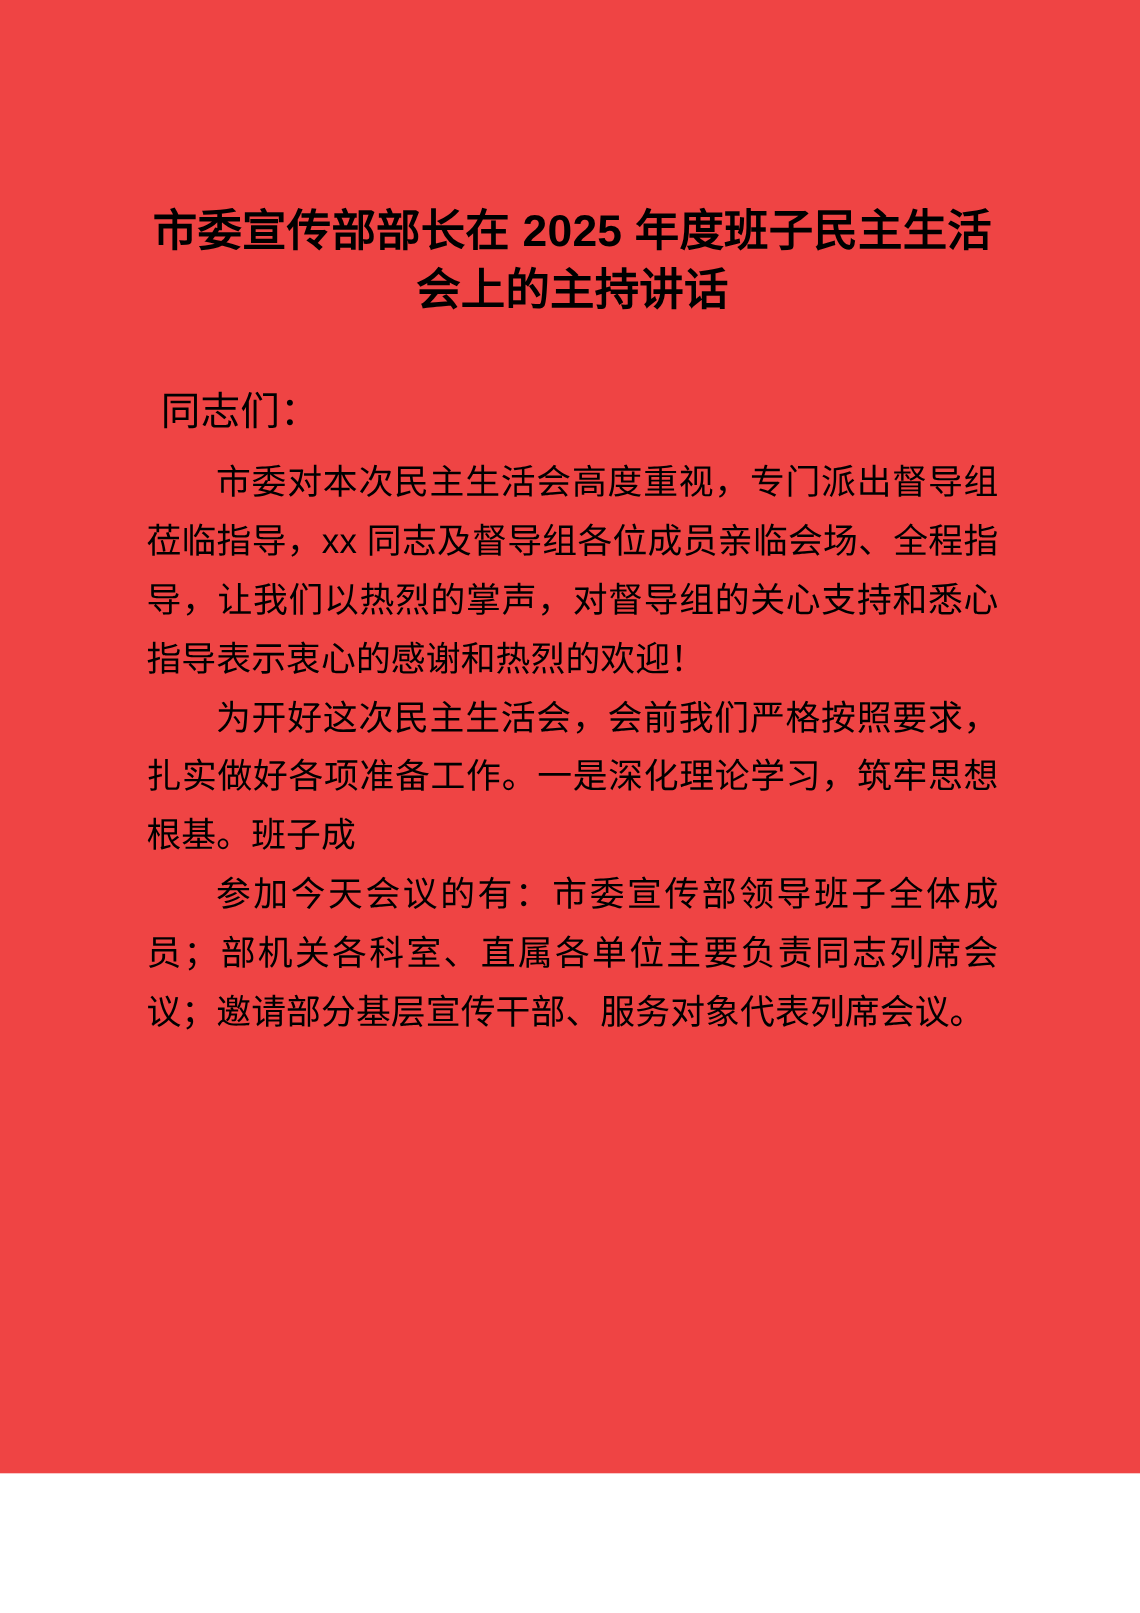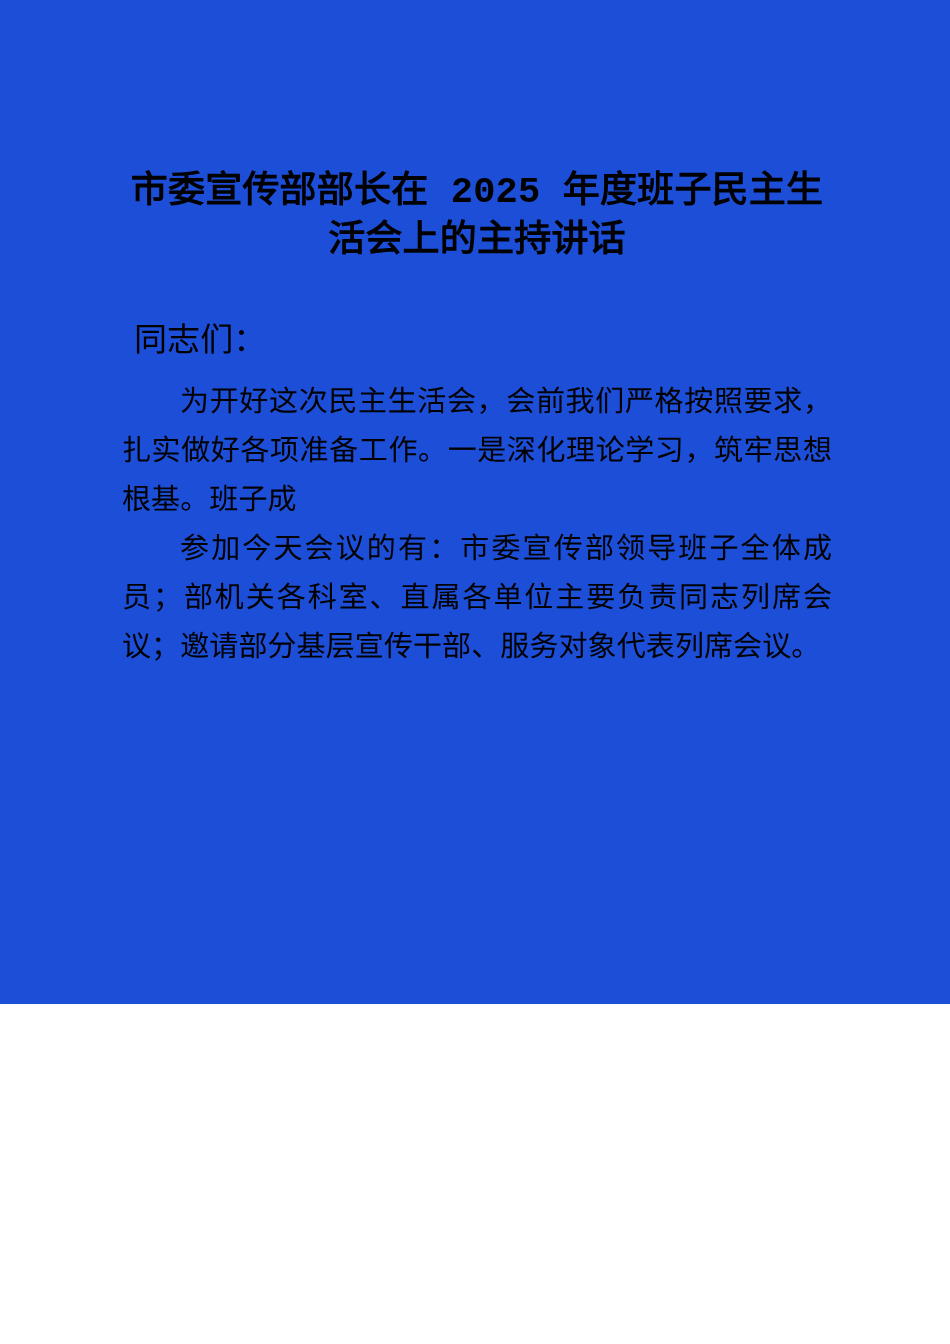--- a/index.html
+++ b/index.html
@@ -5,25 +5,25 @@
 <style>
   html, body {
     margin: 0;
     padding: 0;
     background: #ffffff;
   }
 
   .page {
     position: relative;
     width: 950px;
-    height: 1004px;
-    background: #1d4ed8;
+    height: 1228px;
+    background: #ef4444;
     overflow: hidden;
     box-sizing: border-box;
-    font-family: Liberation Mono, monospace;
+    font-family: Liberation Sans, sans-serif;
     color: #000000;
     -webkit-font-smoothing: antialiased;
   }
 
   .content {
     position: absolute;
     left: 122px;
     top: 0;
     width: 710px;
   }
@@ -68,19 +68,20 @@
 <body>
 
 <div class="page">
   <div class="content">
 
     <h1 class="doc-title">市委宣传部部长在 2025 年度班子民主生活会上的主持讲话</h1>
 
     <p class="salutation">同志们：</p>
 
 
+    <p class="para">市委对本次民主生活会高度重视，专门派出督导组莅临指导，xx 同志及督导组各位成员亲临会场、全程指导，让我们以热烈的掌声，对督导组的关心支持和悉心指导表示衷心的感谢和热烈的欢迎！</p>
 
     <p class="para">为开好这次民主生活会，会前我们严格按照要求，扎实做好各项准备工作。一是深化理论学习，筑牢思想根基。班子成</p>
 
     <p class="para">参加今天会议的有：市委宣传部领导班子全体成员；部机关各科室、直属各单位主要负责同志列席会议；邀请部分基层宣传干部、服务对象代表列席会议。</p>
 
   </div>
 </div>
 
 </body></html>

